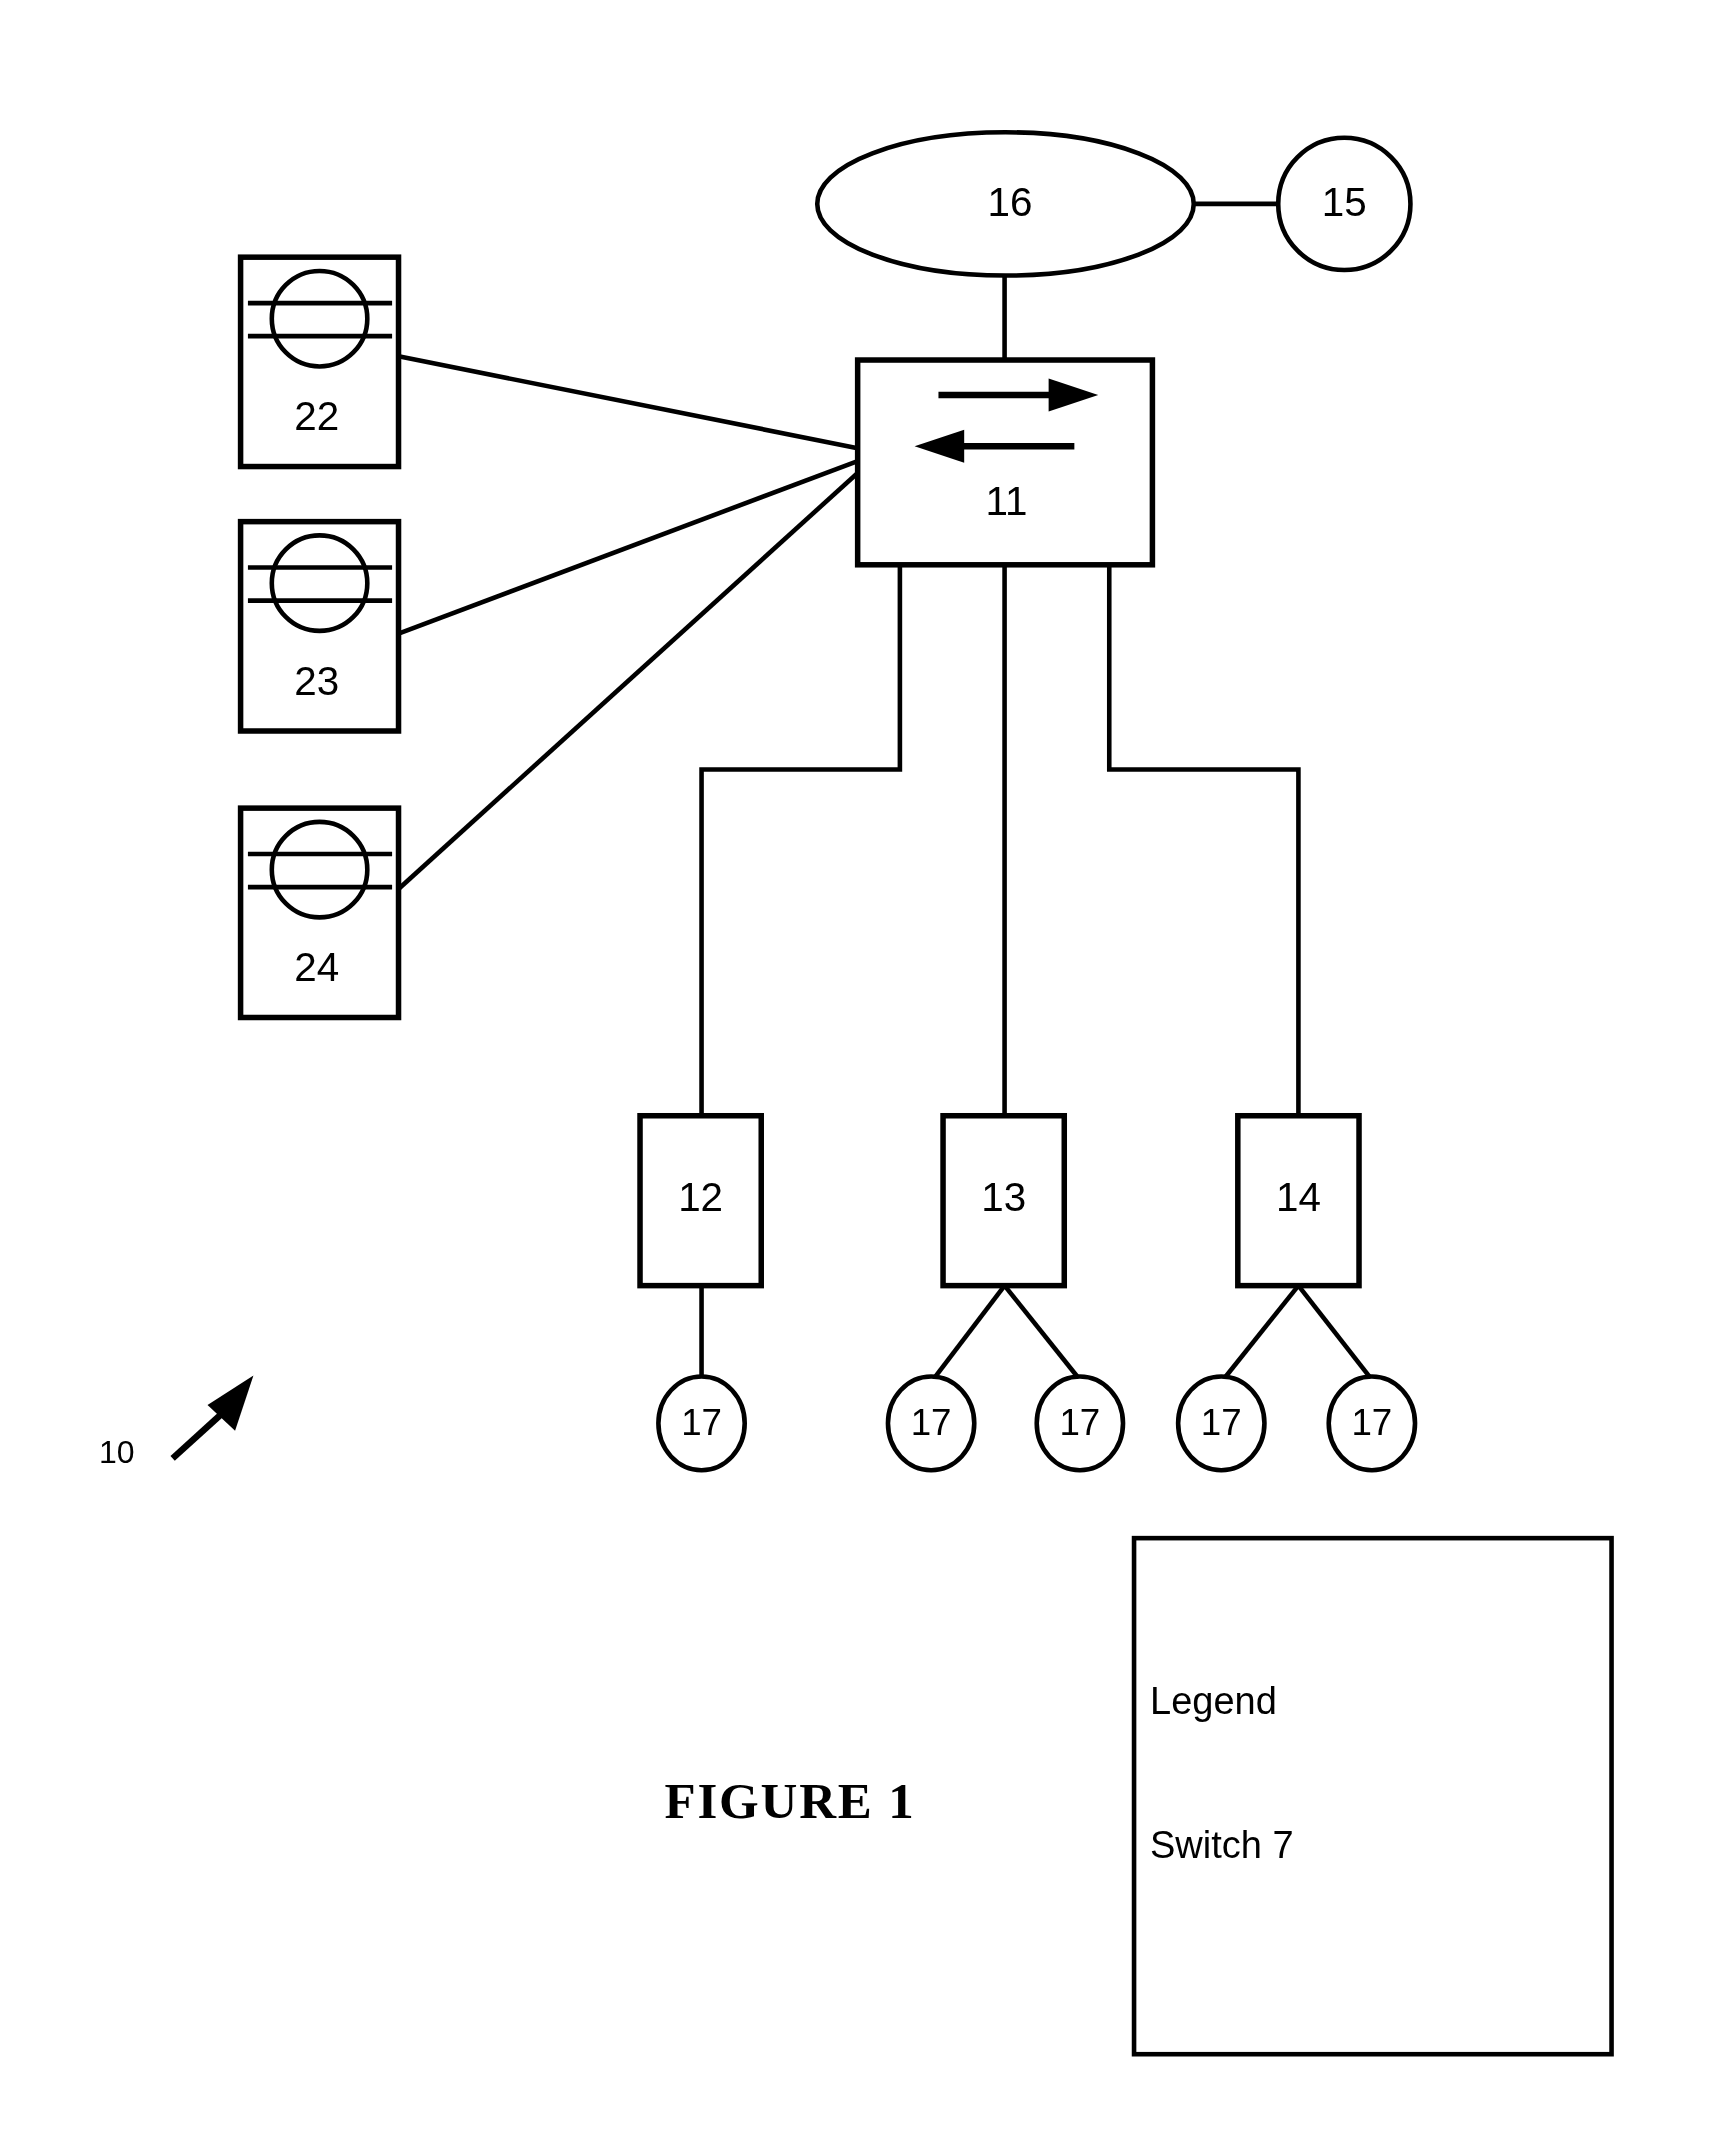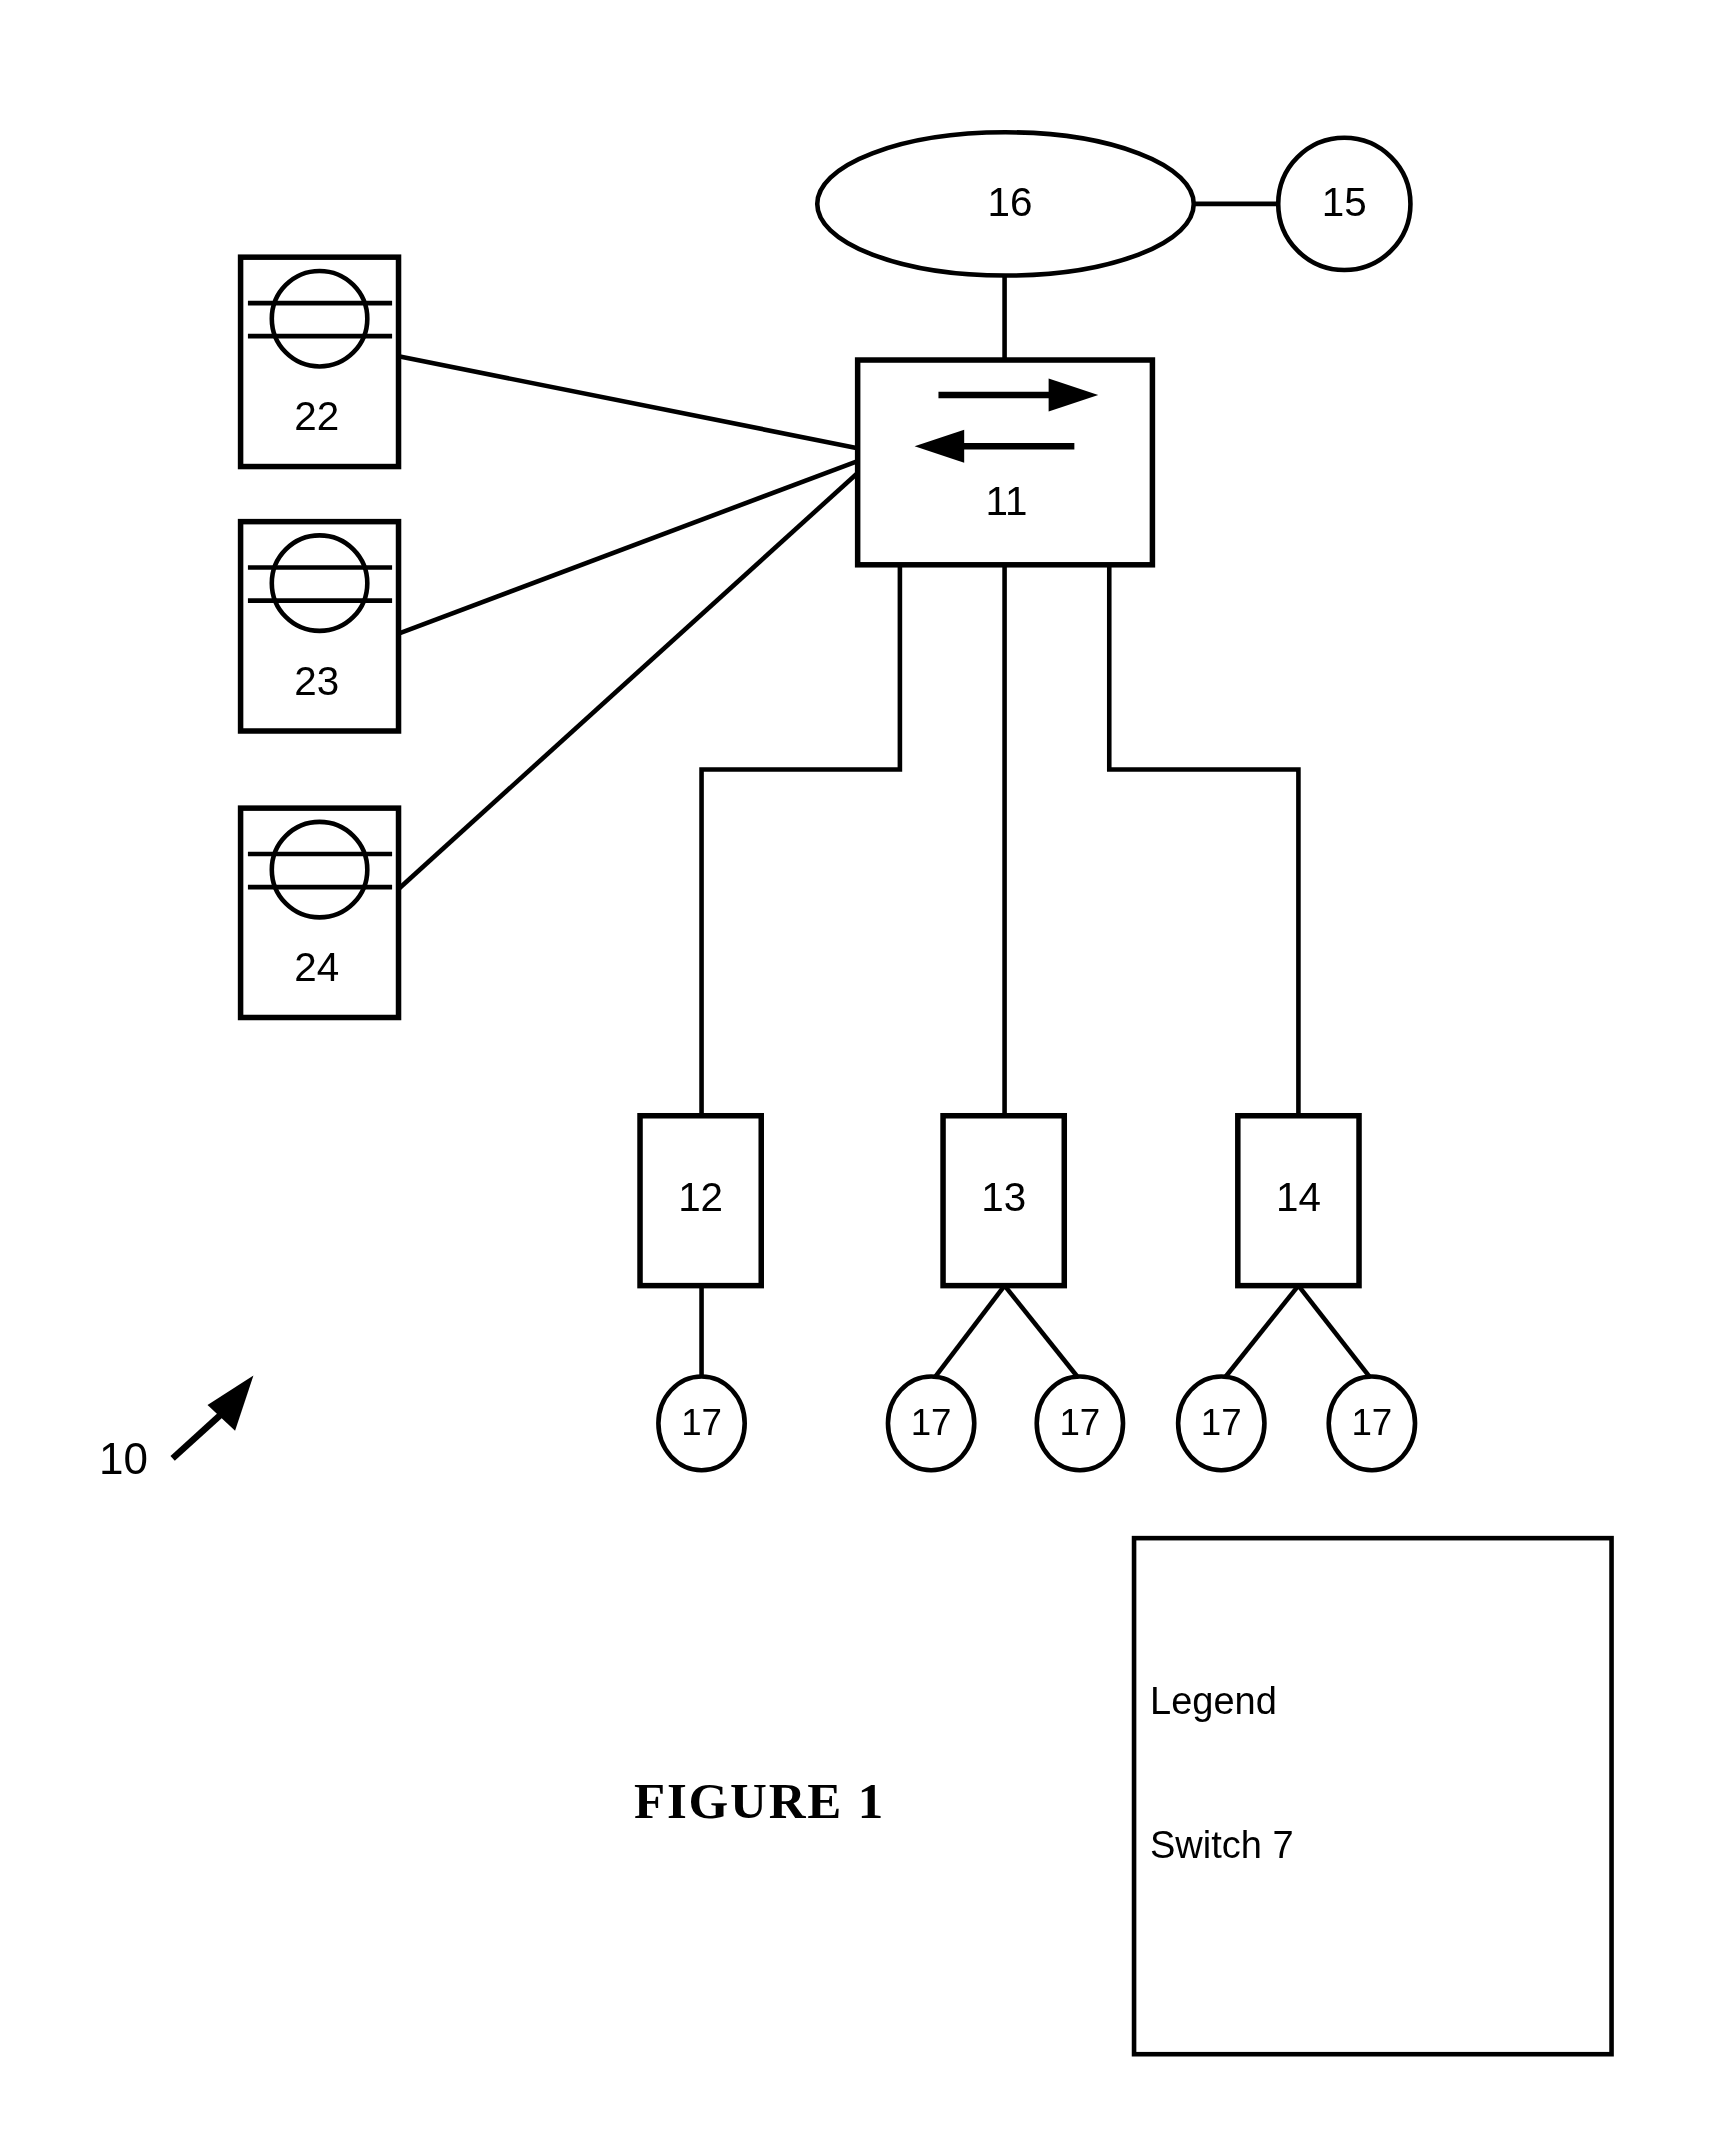--- a/index.html
+++ b/index.html
@@ -97,32 +97,33 @@
   }
   .legend-line {
     display: block;
     margin-top: 6px;
   }
   #figure-caption {
     position: absolute;
     left: 634px;
     top: 1772px;
     width: 312px;
+    text-align: center;
     font-family: "Liberation Serif", serif;
     font-weight: bold;
     font-size: 51px;
     letter-spacing: 1.8px;
     color: #000000;
   }
   #system-label {
     position: absolute;
     left: 99px;
     top: 1434px;
     font-family: "Liberation Sans", sans-serif;
-    font-size: 44px;
+    font-size: 32px;
     color: #000000;
   }
 </style>
 </head>
 <body>
 
 <div id="page">
 
   <svg id="figure-svg" viewBox="0 0 1884 2326" xmlns="http://www.w3.org/2000/svg">
 

